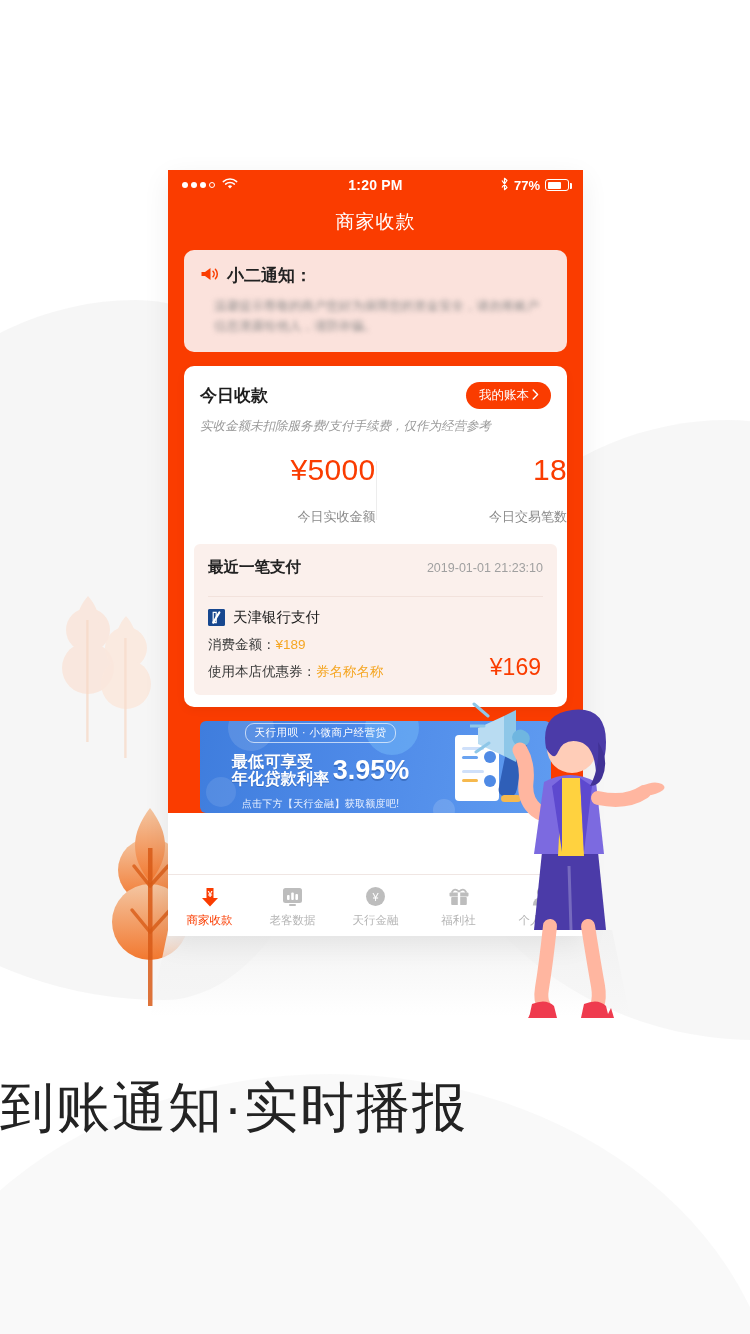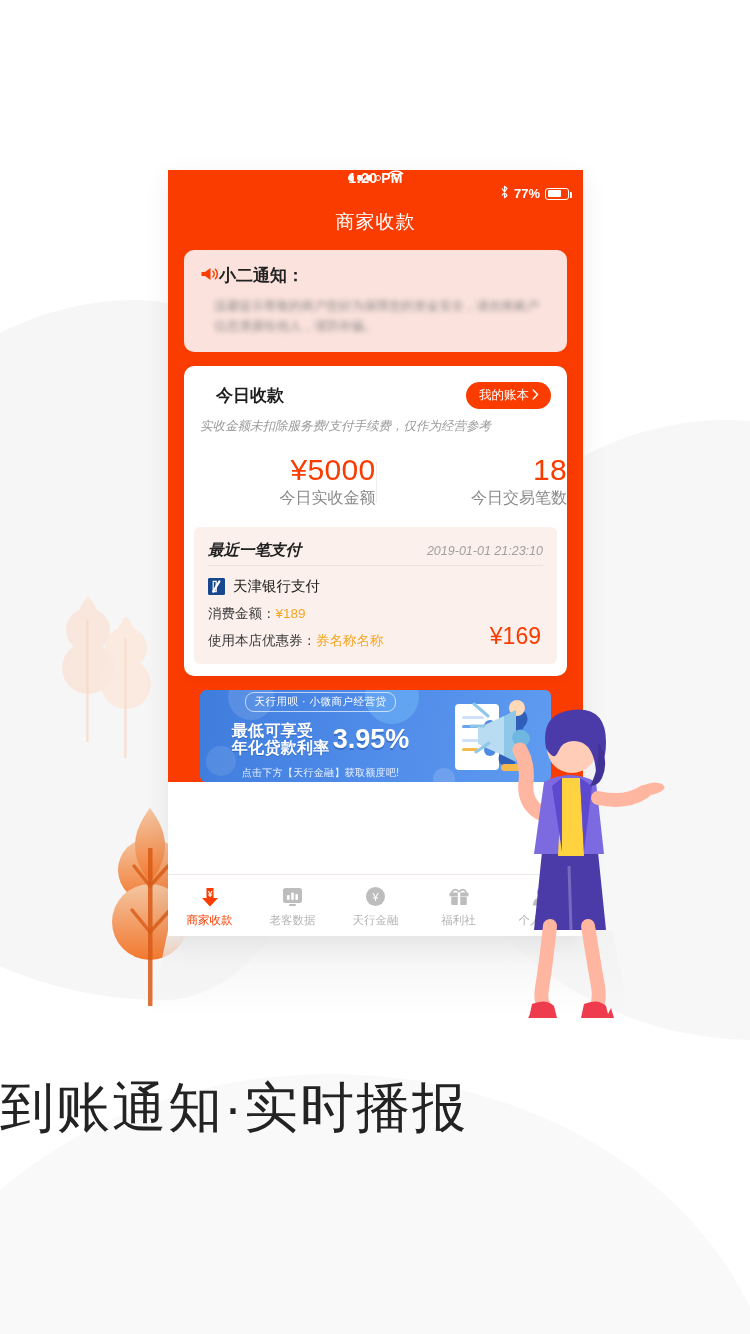--- a/index.html
+++ b/index.html
@@ -50,21 +50,21 @@
     position:absolute; left:150px; top:930px;
     width:480px; height:86px;
     background:linear-gradient(180deg,#f2f2f2 0%, rgba(250,250,250,0) 100%);
     clip-path:polygon(18px 0, 462px 0, 480px 86px, 0 86px);
   }
 
   
   .statusbar {
     height:30px; background:#fa3c00;
     display:flex; align-items:center; padding:0 14px;
-    color:#fff; font-size:13px; position:relative;flex-direction:column;
+    color:#fff; font-size:13px; position:relative;
   }
   .sb-left { display:flex; align-items:center; gap:7px; }
   .sig-dots { display:flex; gap:3px; align-items:center; }
   .sig-dots i { width:6px; height:6px; border-radius:50%; background:#fff; display:block; }
   .sig-dots i.hollow { background:transparent; border:1px solid #fff; width:6px; height:6px; }
   .sb-time {
     position:absolute; left:0; right:0; text-align:center;
     font-size:14px; font-weight:600; letter-spacing:.2px;
   }
   .sb-right { margin-left:auto; display:flex; align-items:center; gap:5px; font-size:13px; font-weight:600; }
@@ -86,59 +86,59 @@
   .navbar .title { color:#fff; font-size:19px; letter-spacing:1px; }
 
   
   .orange-body { background:#fa3c00; padding:6px 16px 0; position:relative; }
 
   
   .notice {
     background:#fbe2dc; border-radius:10px;
     padding:14px 16px 16px;
   }
-  .notice-head { display:flex; align-items:center; }
+  .notice-head { display:flex; align-items:center; gap:8px; }
   .notice-title { font-size:17px; color:#222; font-weight:700; }
   .notice-body {
     margin-top:9px; font-size:12.5px; line-height:20px;
     color:#8b8b8b; filter:blur(2.6px); user-select:none;
     padding-left:14px;
   }
 
   
   .card {
     background:#fff; border-radius:10px; margin-top:14px;
     overflow:hidden; box-shadow:0 3px 10px rgba(0,0,0,.05);
   }
   .card-top { padding:16px 16px 12px; }
-  .card-top-row { display:flex; align-items:center; justify-content:space-between;margin-left:16px; }
+  .card-top-row { display:flex; align-items:center; justify-content:space-between; }
   .card-title { font-size:17px; font-weight:700; color:#1d1d1d; }
   .ledger-btn {
     background:#fa3c00; color:#fff; font-size:12.5px;
     border-radius:14px; padding:5px 12px 5px 13px;
     display:flex; align-items:center; gap:3px; border:none;
     cursor:pointer; white-space:nowrap;
   }
   .card-sub { margin-top:9px; font-size:12.5px; color:#9a9a9a; line-height:17px;font-style:italic; }
 
   .stats { display:flex; padding:6px 0 18px; }
   .stat { flex:1; text-align:right; position:relative; }
   .stat + .stat::before {
     content:""; position:absolute; left:0; top:8px; bottom:6px;
     width:1px; background:#ededed;
   }
   .stat-val { font-size:30px; color:#fa3c00; font-weight:500; letter-spacing:.3px; }
   .stat-val.plain { color:#fa3c00; }
-  .stat-label { margin-top:1px; font-size:16px; color:#8a8a8a; }
+  .stat-label { margin-top:21px; font-size:13px; color:#8a8a8a; }
 
   
   .recent { background:#fbf0ec; margin:0 10px 12px; border-radius:6px; padding:13px 14px 14px; }
   .recent-head {
     display:flex; align-items:center; justify-content:space-between;
-    padding-bottom:4px; border-bottom:1px solid #f2e2dc;font-style:italic;
+    padding-bottom:18px; border-bottom:1px solid #f2e2dc;
   }
   .recent-title { font-size:15.5px; color:#222; font-weight:600; }
   .recent-time { font-size:12.5px; color:#a0a0a0; }
   .recent-body { padding-top:11px; position:relative; }
   .bank-row { display:flex; align-items:center; gap:8px; }
   .bank-logo {
     width:17px; height:17px; background:#17478f; border-radius:2px;
     position:relative; flex:none; display:block;
   }
   .bank-name { font-size:14.5px; color:#1d1d1d; }

